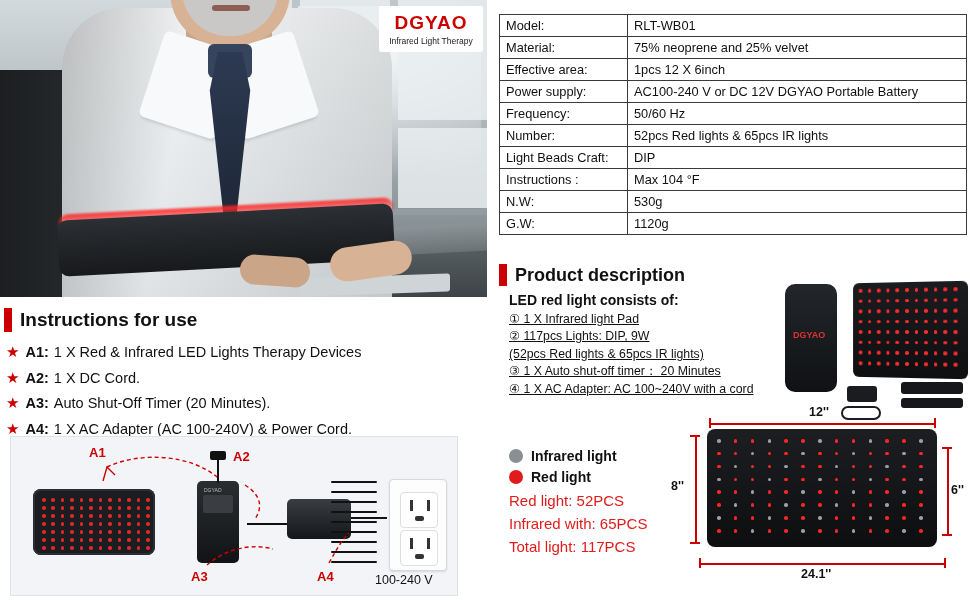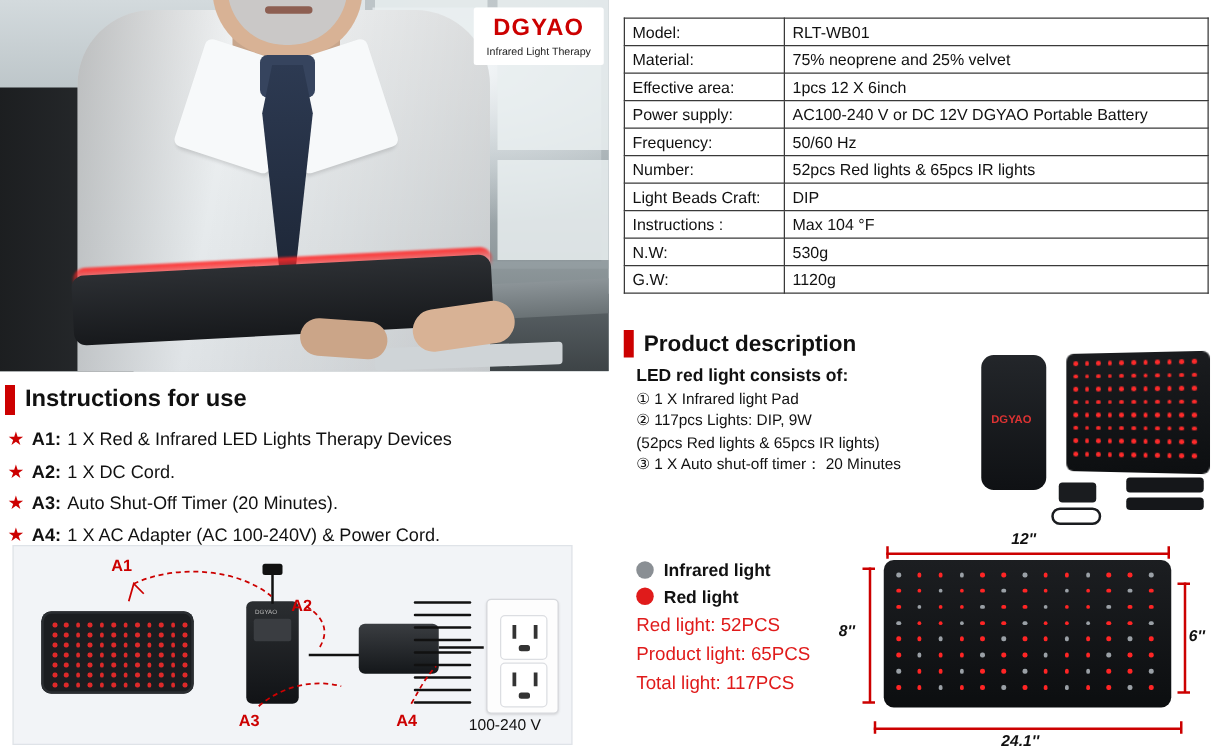--- a/index.html
+++ b/index.html
@@ -209,42 +209,42 @@
   }
   .socket b {
     position:absolute; width:9px; height:5px; background:#333; border-radius:2px;
     left:14px; bottom:6px;
   }
   .volt-label {
     position:absolute; left:364px; top:136px; font-size:12.5px; color:#111;
   }
   .callout { position:absolute; color:#cc0000; font-weight:bold; font-size:13px; }
   .ca1 { left:78px; top:8px; }
-  .ca2 { left:222px; top:40px; }
+  .ca2 { left:222px; top:12px; }
   .ca3 { left:180px; top:132px; }
   .ca4 { left:306px; top:132px; }
 
   
   .right-col { position:absolute; left:495px; top:0; width:475px; height:600px; }
 
   table.spec {
     position:absolute; left:4px; top:14px; width:468px;
     border-collapse:collapse; font-size:12.8px; color:#111;
   }
   table.spec td {
     border:1px solid #3a3a3a; padding:3px 6px; height:21px;
   }
   table.spec td.k { width:128px; }
 
   .pd-head { position:absolute; left:4px; top:264px; display:flex; align-items:center; }
   .pd-title { font-size:18px; font-weight:bold; color:#111; }
 
   .pd-body { position:absolute; left:14px; top:292px; width:270px; }
   .pd-sub { font-size:14px; font-weight:bold; color:#111; margin-bottom:3px; }
-  .pd-line { font-size:12.3px; color:#111; line-height:1.42; }
+  .pd-line { font-size:12.3px; color:#111; line-height:1.42;text-decoration:underline; }
 
   
   .prod-photos { position:absolute; left:290px; top:282px; width:182px; height:140px; }
   .rolled {
     position:absolute; left:0; top:2px; width:52px; height:108px;
     background:linear-gradient(180deg,#23262a,#0f1114); border-radius:10px;
   }
   .rolled .brand { position:absolute; left:8px; top:46px; color:#d33; font-size:9px; font-weight:bold; }
   .mat {
     position:absolute; left:66px; top:0; width:116px; height:96px;
@@ -275,21 +275,21 @@
   .legend { position:absolute; left:14px; top:448px; }
   .legend-row { display:flex; align-items:center; margin-bottom:5px; }
   .dot { width:14px; height:14px; border-radius:50%; margin-right:8px; }
   .dot.gray { background:#8a8f94; }
   .dot.red { background:#e01b1b; }
   .legend-label { font-size:14px; font-weight:bold; color:#111; }
   .stats { position:absolute; left:14px; top:492px; }
   .stat-line { color:#e01b1b; font-size:15px; margin-bottom:6px; }
 
   
-  .dim-block { position:absolute; left:190px; top:432px; width:280px; height:164px;font-style:italic; }
+  .dim-block { position:absolute; left:190px; top:413px; width:280px; height:164px; }
   .dim-mat {
     position:absolute; left:22px; top:16px; width:230px; height:118px;
     background:linear-gradient(180deg,#1c1e21,#0c0e10); border-radius:8px;
   }
   .dim-mat i {
     position:absolute; width:3.5px; height:3.5px; border-radius:50%; background:#ff2525;
   }
   .dim-arrow { position:absolute; background:#cc0000; }
   .dim-h { height:1.5px; }
   .dim-v { width:1.5px; }
@@ -554,20 +554,21 @@
       <div class="redbar-sm"></div>
       <div class="pd-title">Product description</div>
     </div>
 
     <div class="pd-body">
       <div class="pd-sub">LED red light consists of:</div>
       <div class="pd-line">① 1 X Infrared light Pad</div>
       <div class="pd-line">② 117pcs Lights: DIP, 9W</div>
       <div class="pd-line">(52pcs Red lights &amp; 65pcs IR lights)</div>
       <div class="pd-line">③ 1 X Auto shut-off timer： 20 Minutes</div>
+      <div class="pd-line">④ 1 X AC Adapter: AC 100~240V with a cord</div>
     </div>
 
     <div class="prod-photos">
       <div class="rolled">
         <div class="brand">DGYAO</div>
       </div>
       <div class="mat" id="matDots">
           <i style="position: absolute; left: 6px; top: 6px; width: 3.5px; height: 3.5px; border-radius: 50%; background: rgb(255, 43, 43);"></i>
           <i style="position: absolute; left: 15.6px; top: 6px; width: 3.5px; height: 3.5px; border-radius: 50%; background: rgb(255, 43, 43);"></i>
           <i style="position: absolute; left: 25.2px; top: 6px; width: 3.5px; height: 3.5px; border-radius: 50%; background: rgb(255, 43, 43);"></i>
@@ -669,21 +670,21 @@
         <div class="legend-label">Infrared light</div>
       </div>
       <div class="legend-row">
         <div class="dot red"></div>
         <div class="legend-label">Red light</div>
       </div>
     </div>
 
     <div class="stats">
       <div class="stat-line">Red light: 52PCS</div>
-      <div class="stat-line">Product light: 65PCS</div>
+      <div class="stat-line">Infrared with: 65PCS</div>
       <div class="stat-line">Total light: 117PCS</div>
     </div>
 
     <div class="dim-block">
       <div class="dim-mat" id="dimDots">
           <i style="position: absolute; left: 10px; top: 10px; width: 3.5px; height: 3.5px; border-radius: 50%; background: rgb(154, 160, 166);"></i>
           <i style="position: absolute; left: 26.8333px; top: 10px; width: 3.5px; height: 3.5px; border-radius: 50%; background: rgb(255, 37, 37);"></i>
           <i style="position: absolute; left: 43.6667px; top: 10px; width: 3.5px; height: 3.5px; border-radius: 50%; background: rgb(255, 37, 37);"></i>
           <i style="position: absolute; left: 60.5px; top: 10px; width: 3.5px; height: 3.5px; border-radius: 50%; background: rgb(154, 160, 166);"></i>
           <i style="position: absolute; left: 77.3333px; top: 10px; width: 3.5px; height: 3.5px; border-radius: 50%; background: rgb(255, 37, 37);"></i>

